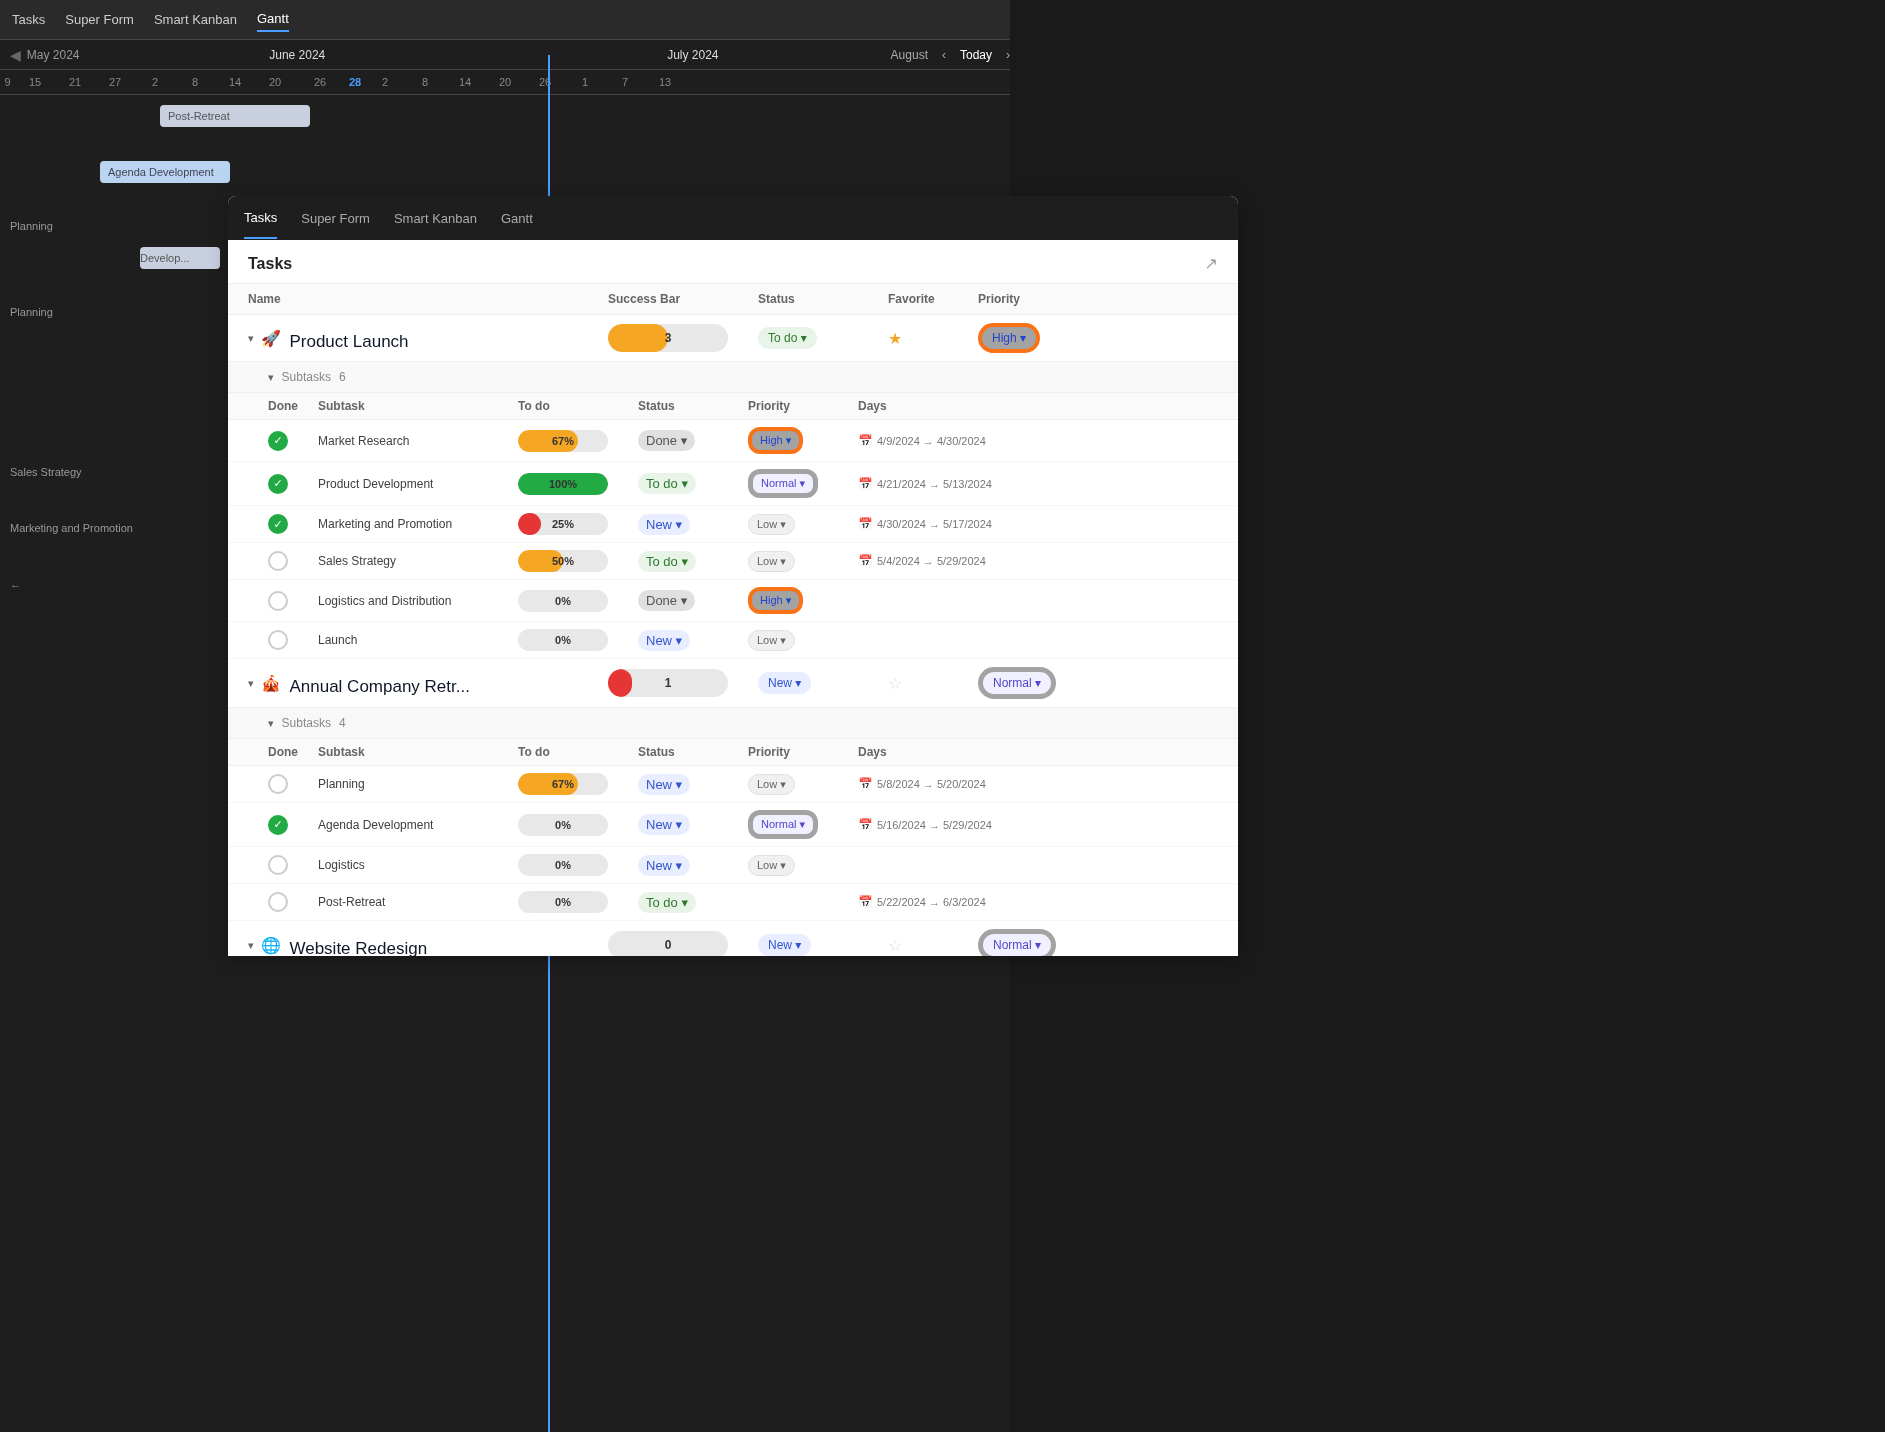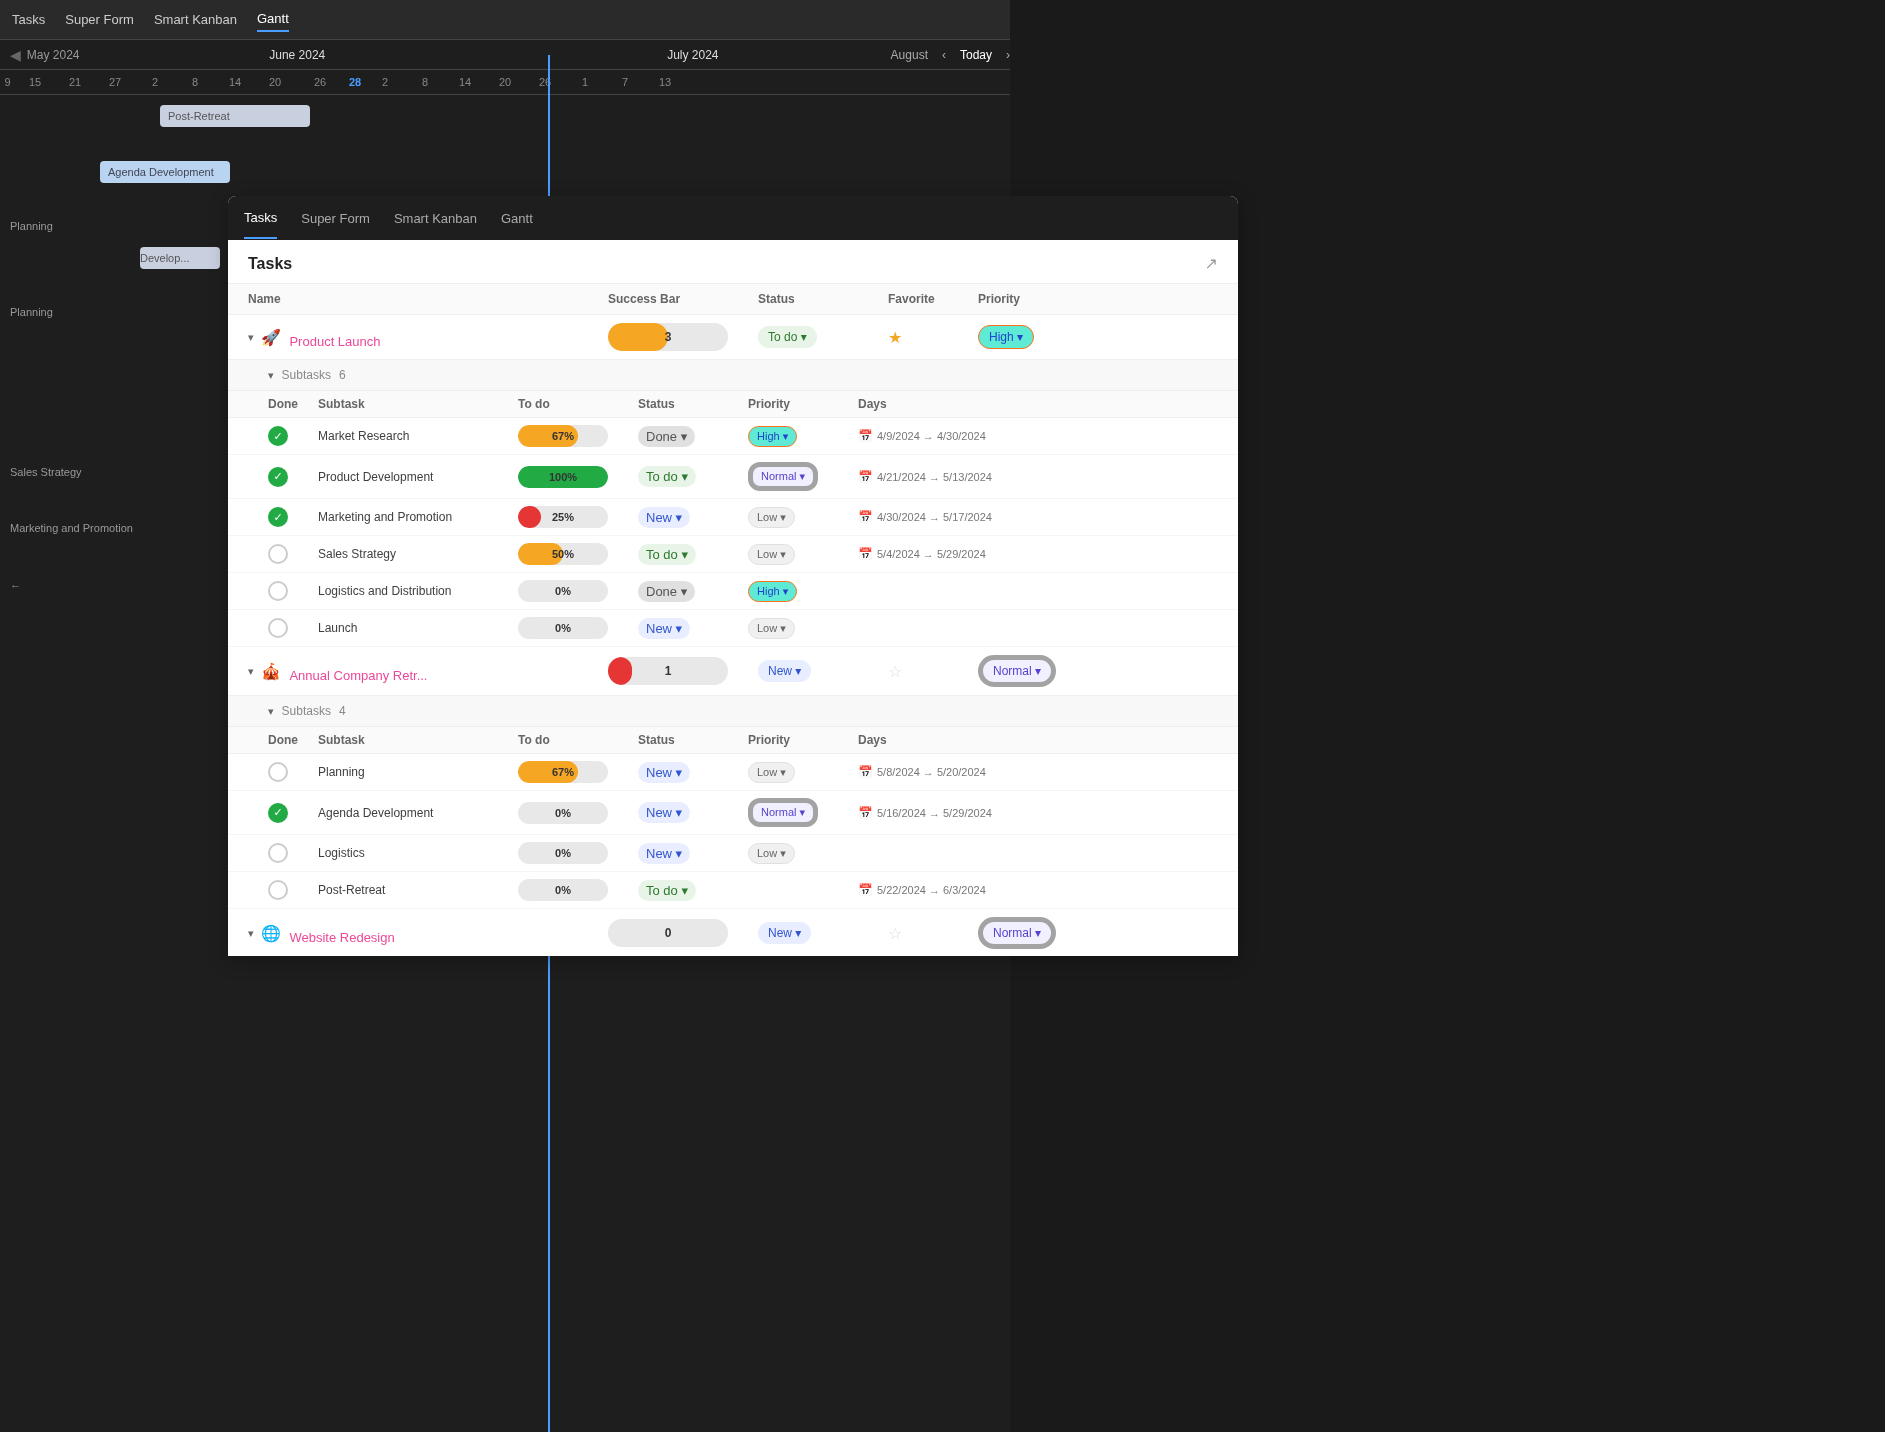--- a/index.html
+++ b/index.html
@@ -118,23 +118,23 @@
       align-items: center;
       gap: 8px;
     }
     .chevron {
       font-size: 11px;
       color: #666;
       cursor: pointer;
     }
     .task-emoji { font-size: 16px; }
     .task-name {
-      font-size: 13px;
+      font-size: 17px;
       font-weight: 500;
-      color: #ec4899;
+      color: #0f172a;
       margin-top: 8px;
     }
 
     
     .success-bar-cell {
       display: flex;
       align-items: center;
     }
     .bar-container {
       width: 120px;
@@ -182,21 +182,21 @@
     .priority-badge {
       display: inline-flex;
       align-items: center;
       gap: 4px;
       padding: 4px 10px;
       border-radius: 20px;
       font-size: 12px;
       font-weight: 500;
       cursor: pointer;
     }
-    .priority-high { background: #5eead4; color: #2244cc; border: 1px solid #f97316; }
+    .priority-high { background: #a3a3a3; color: #2244cc; border: 4px solid #f97316; }
     .priority-normal { background: #f0f0ff; color: #5544cc; border: 5px solid #a3a3a3; }
     .priority-low { background: #f0f0f0; color: #666; border: 1px solid #e0e0e0; }
 
     
     .subtasks-header {
       display: flex;
       align-items: center;
       gap: 8px;
       padding: 8px 20px 8px 40px;
       background: #f8f8f8;

